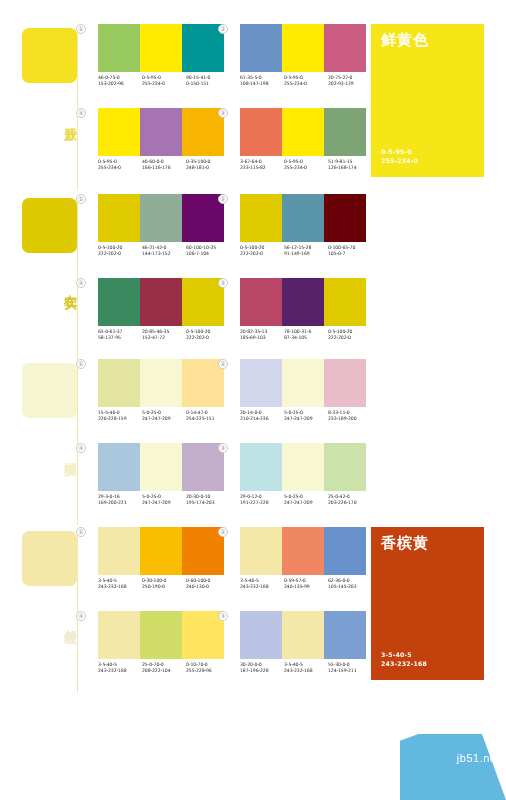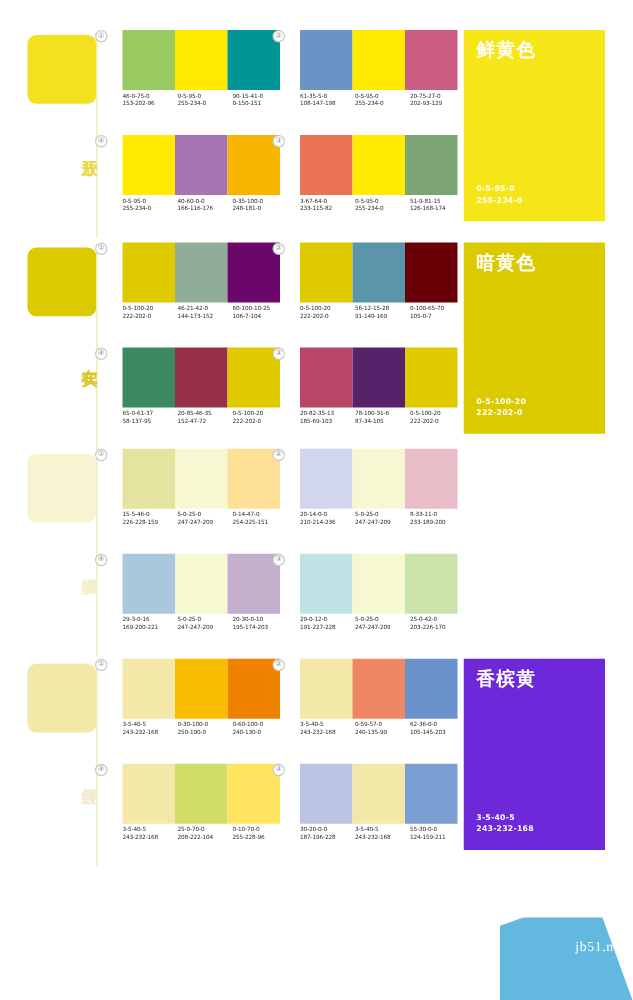--- a/index.html
+++ b/index.html
@@ -154,21 +154,21 @@
     width: 150px; height: 92px;
     background: #63b8e0;
     transform: rotate(-20deg);
     transform-origin: 100% 100%;
   }
   #wm-url {
     position: absolute;
     right: 6px; top: 18px;
     font-size: 11px;
     color: #ffffff;
-    font-family: Liberation Serif, serif;
+    font-family: Liberation Sans, sans-serif;
     letter-spacing: 0.5px;
   }
   #wm-cn {
     position: absolute;
     right: 2px; bottom: 6px;
     font-size: 19px;
     font-weight: bold;
     color: #ffffff;
     letter-spacing: 1px;
     font-family: "DejaVu Sans", "Liberation Sans", sans-serif;
@@ -371,27 +371,20 @@
               <span class="cmyk">78-100-31-6</span>
               <span class="rgb">87-34-105</span>
             </div>
             <div class="code-cell">
               <span class="cmyk">0-5-100-20</span>
               <span class="rgb">222-202-0</span>
             </div>
           </div>
         </div>
       </div>
-      <div class="name-panel" style="background: rgb(220, 202, 0);">
-        <div class="cn-name" style="color: rgb(255, 255, 255);">暗黄色</div>
-        <div class="panel-code" style="color: rgb(255, 255, 255);">
-          <div>0-5-100-20</div>
-          <div>222-202-0</div>
-        </div>
-      </div>
     </div>
     <div class="mood-label mood-2" style="color: rgb(216, 198, 40);">实在</div>
     <div class="section sec-3">
       <div class="master-swatch" style="background: rgb(247, 245, 209);"></div>
       <div class="guide-line"></div>
       <div class="quad quad-left">
         <div class="palette pal-top">
           <div class="pal-num">①</div>
           <div class="swatch-row">
             <div style="background: rgb(226, 228, 159);"></div>
@@ -572,21 +565,21 @@
               <span class="cmyk">3-5-40-5</span>
               <span class="rgb">243-232-168</span>
             </div>
             <div class="code-cell">
               <span class="cmyk">55-30-0-0</span>
               <span class="rgb">124-159-211</span>
             </div>
           </div>
         </div>
       </div>
-      <div class="name-panel" style="background: #6d28d9;">
+      <div class="name-panel" style="background: #c2410c;">
         <div class="cn-name" style="color: rgb(255, 255, 255);">香槟黄</div>
         <div class="panel-code" style="color: rgb(255, 255, 255);">
           <div>3-5-40-5</div>
           <div>243-232-168</div>
         </div>
       </div>
     </div>
     <div class="mood-label mood-4" style="color: rgb(242, 234, 208);">舒缓</div>
     <div id="watermark">
     <div id="wm-shape"></div>

